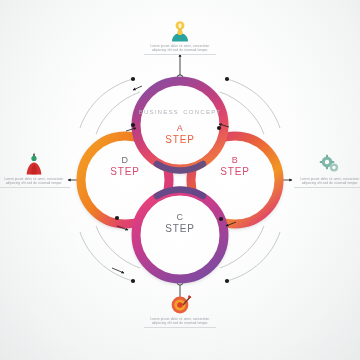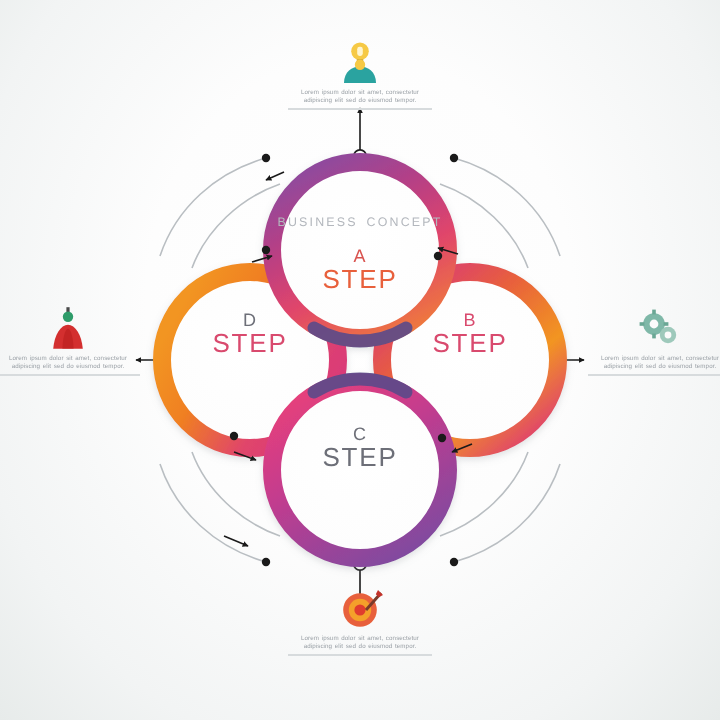--- a/index.html
+++ b/index.html
@@ -33,21 +33,21 @@
     width: 96px;
     text-align: center;
     pointer-events: none;
   }
   .ring-letter {
     font-size: 9px;
     letter-spacing: 0.6px;
     line-height: 11px;
   }
   .ring-step {
-    font-size: 13px;
+    font-size: 10px;
     letter-spacing: 0.9px;
     line-height: 12px;
   }
   .ring-title {
     font-size: 6.2px;
     letter-spacing: 1.1px;
     line-height: 8px;
     color: #b3b7bd;
   }
 

